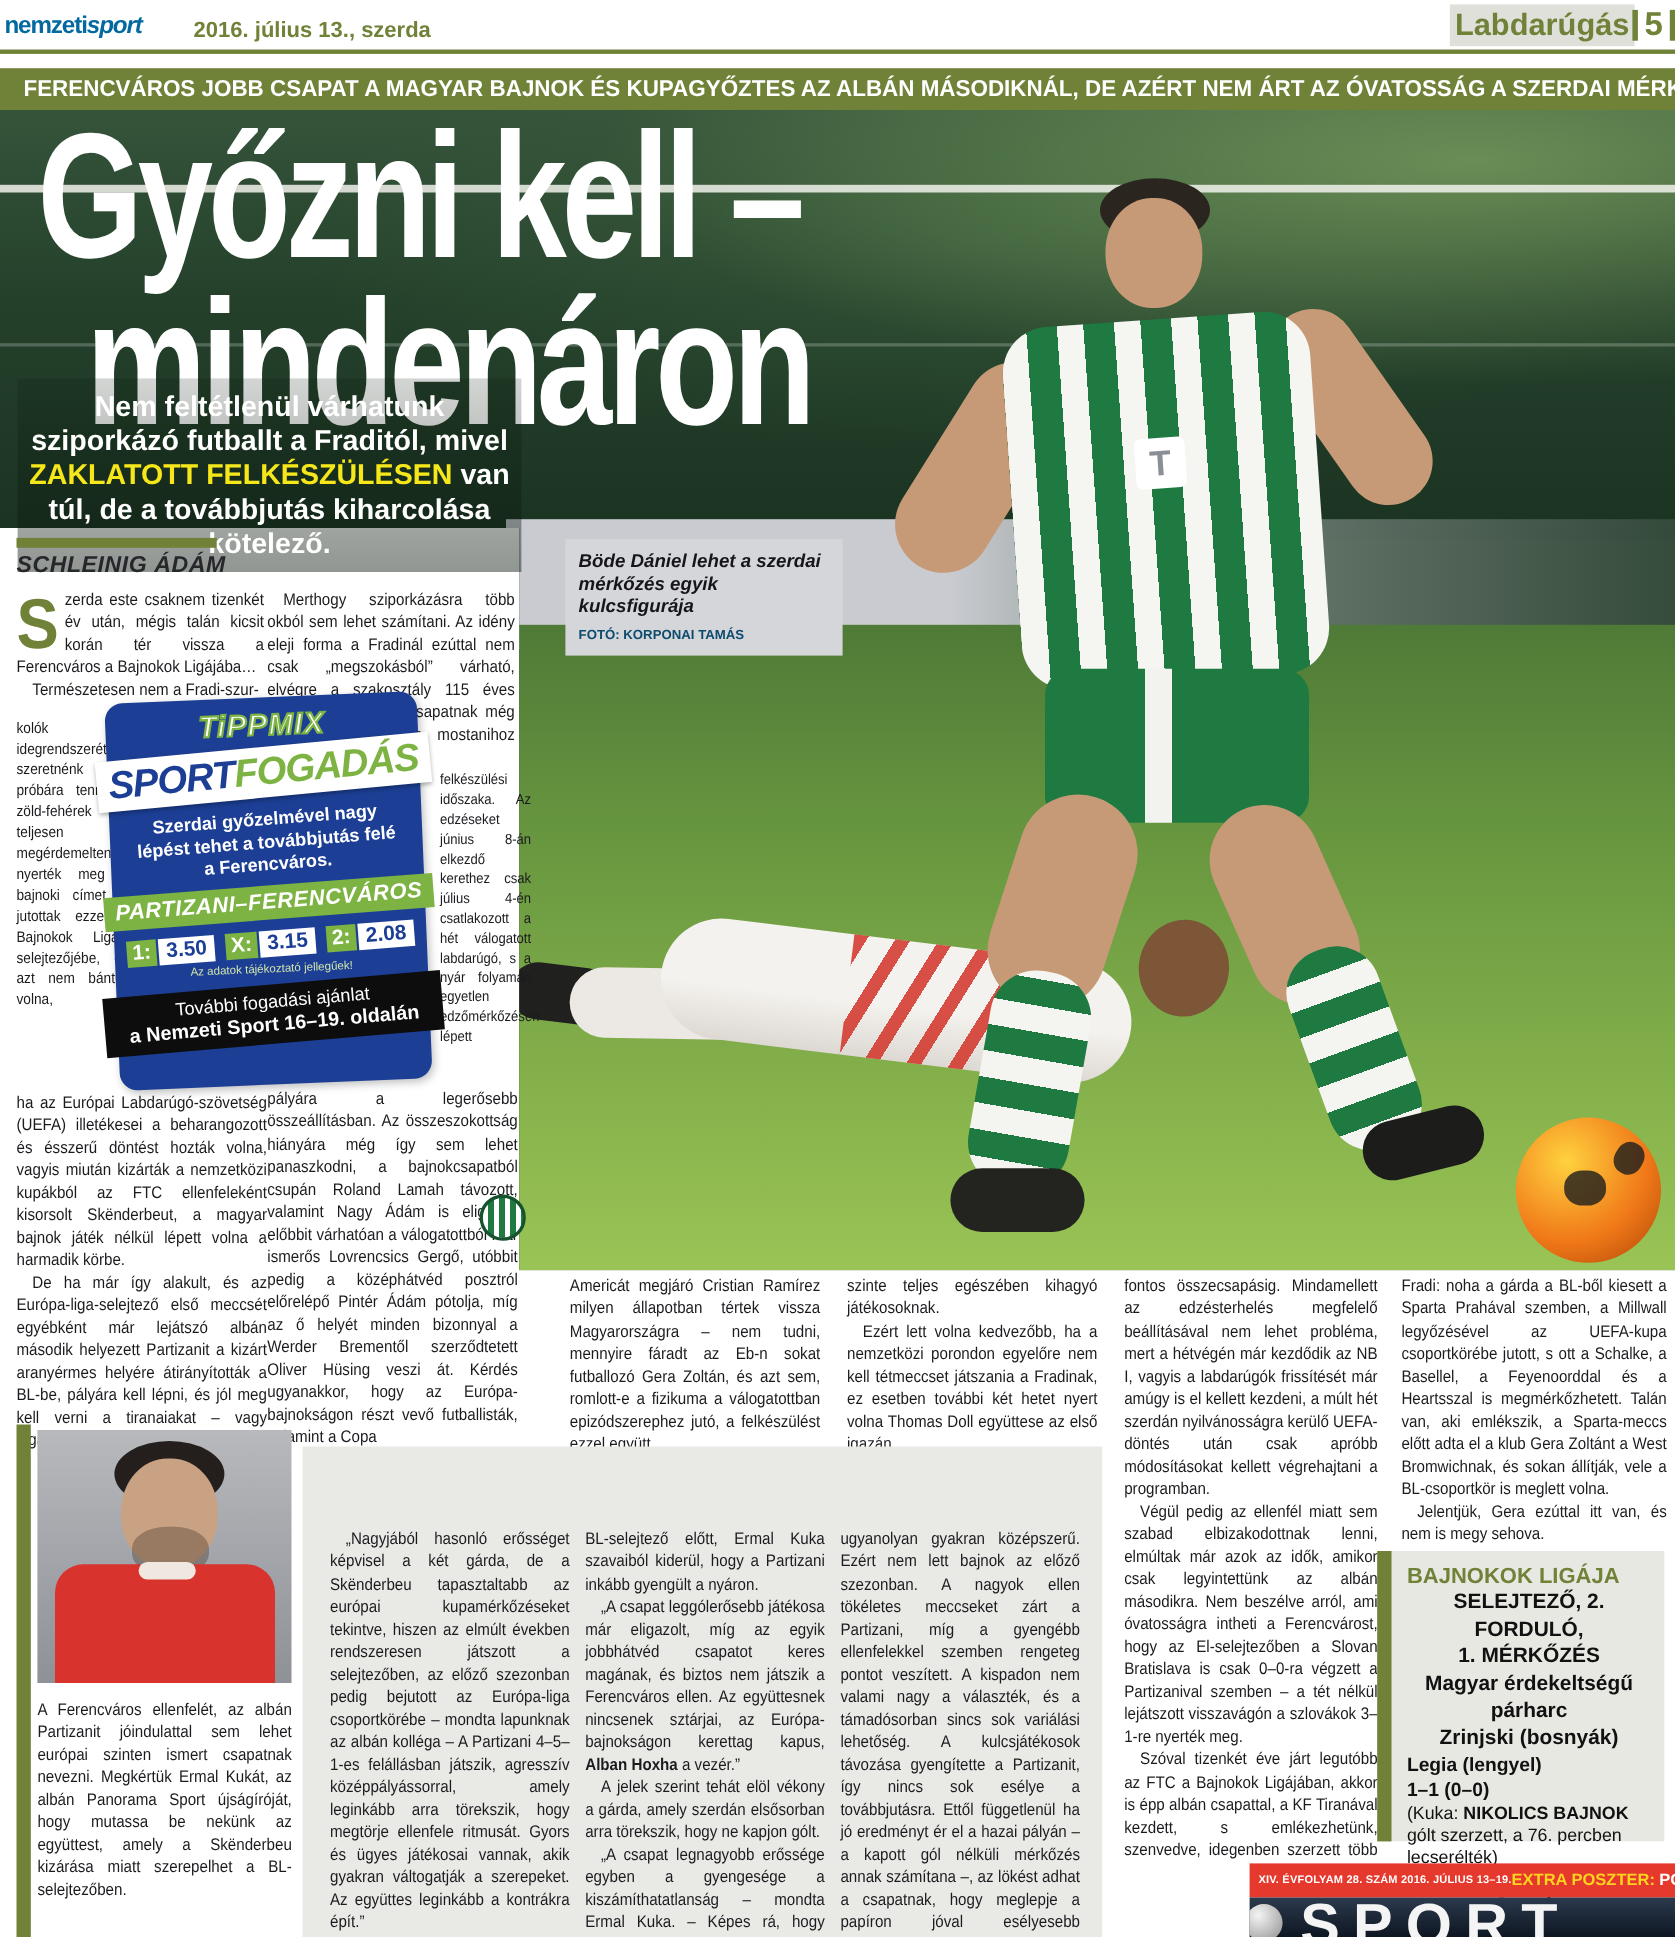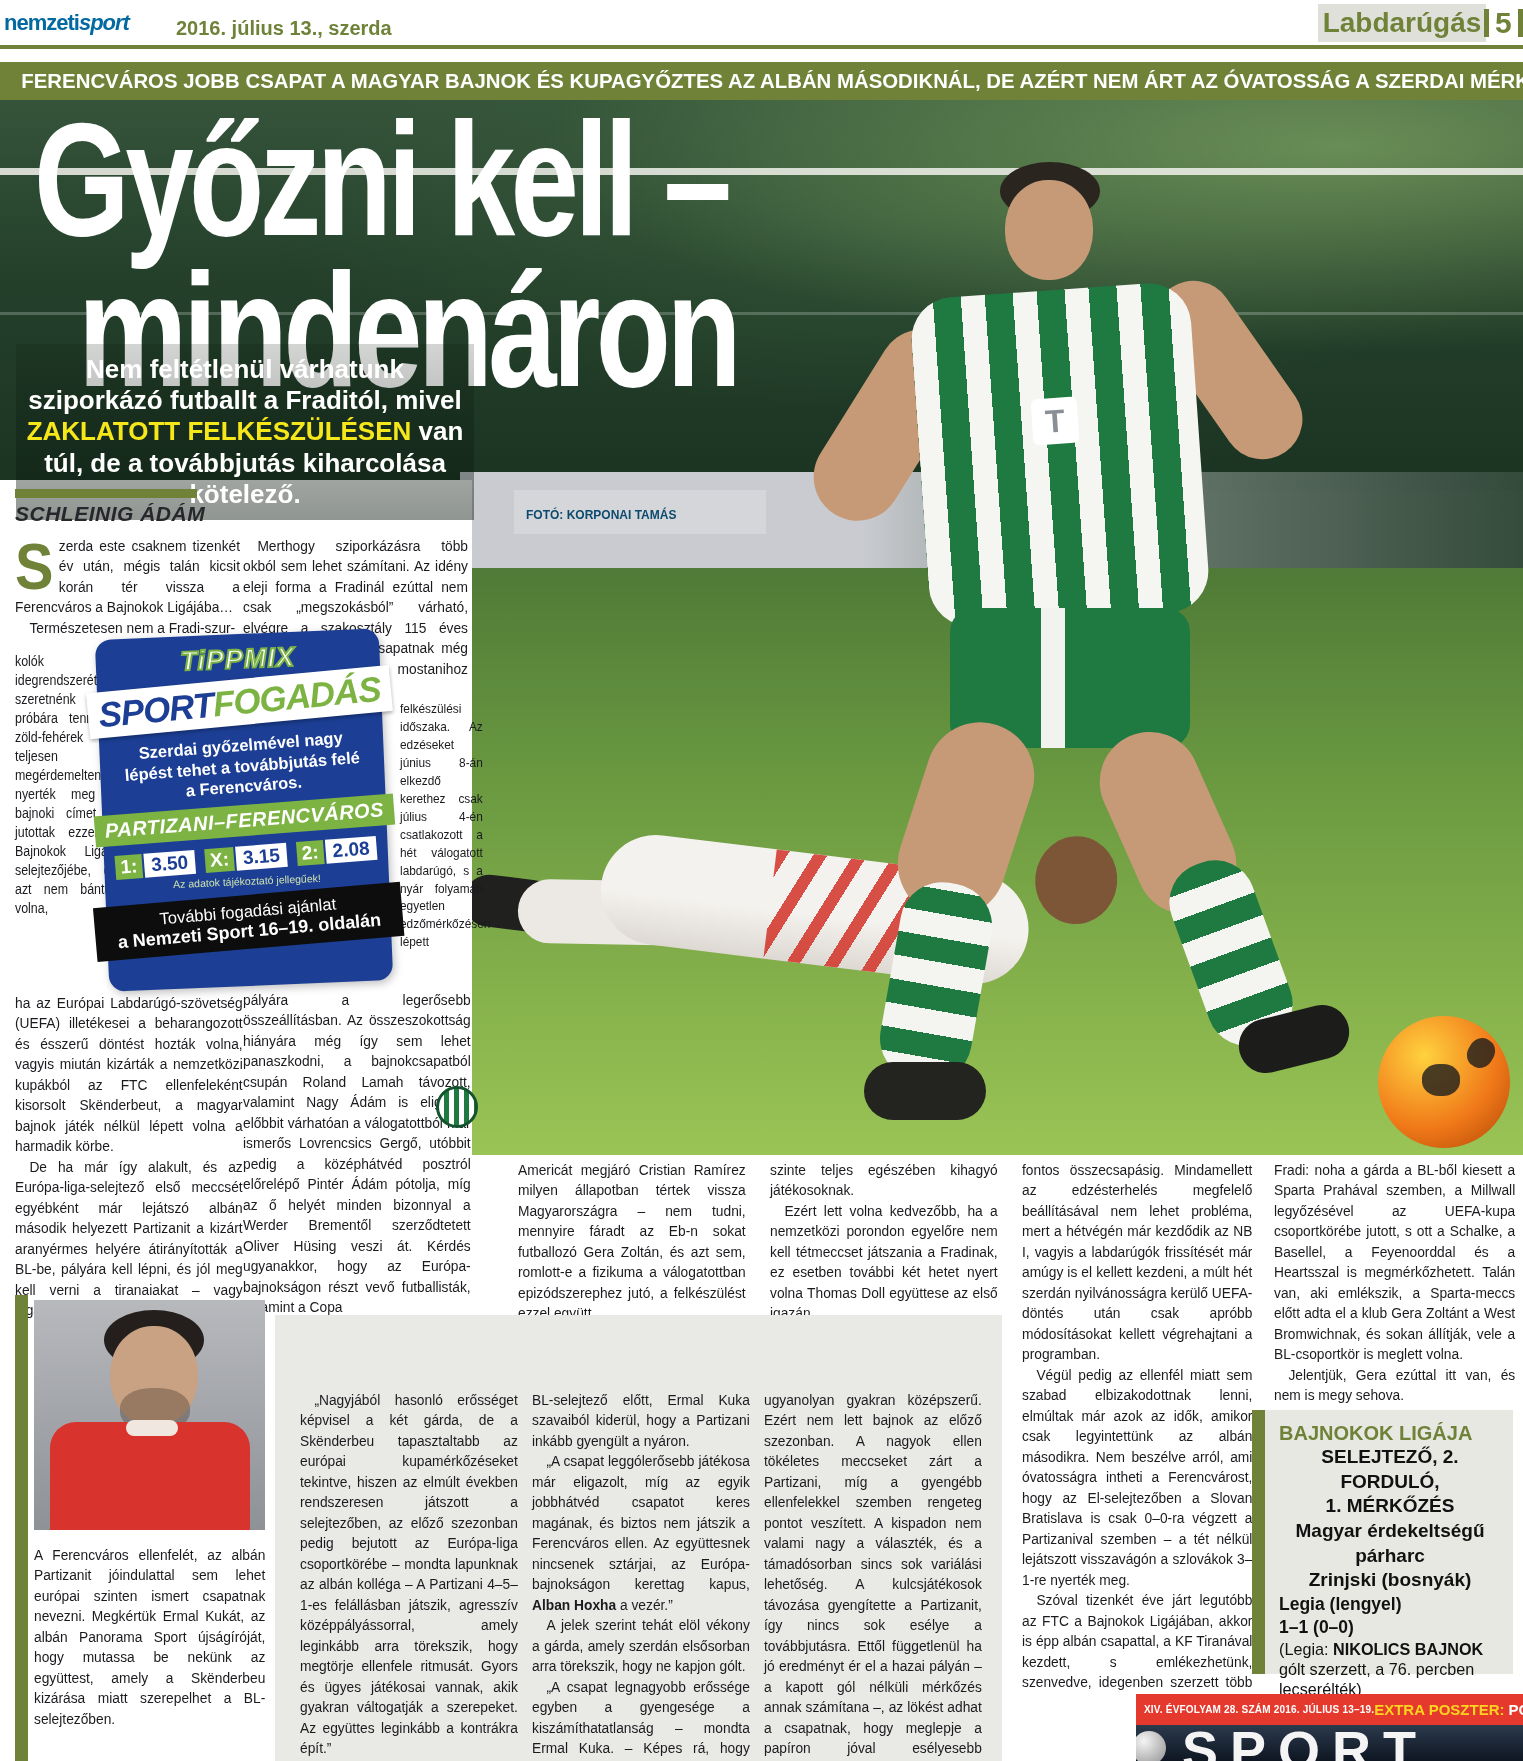--- a/index.html
+++ b/index.html
@@ -264,20 +264,21 @@
   <div class="headline">
     <span class="hl1">Győzni kell –</span>
     <span class="hl2">mindenáron</span>
   </div>
 
   <div class="standfirst">
     <span>Nem feltétlenül várhatunk sziporkázó futballt a Fraditól, mivel </span><span class="hly">ZAKLATOTT FELKÉSZÜLÉSEN</span><span> van túl, de a továbbjutás kiharcolása kötelező.</span>
   </div>
 
   <div class="capbox">
+    <div class="cap">Böde Dániel lehet a szerdai mérkőzés egyik kulcsfigurája</div>
     <div class="credit">FOTÓ: KORPONAI TAMÁS</div>
   </div>
 
   <div class="byline-bar"></div>
   <div class="byline">SCHLEINIG ÁDÁM</div>
 
   <div class="tcol" id="col1A">
     <p><span class="dropcap">S</span><span>zerda este csaknem tizenkét év után, mégis talán kicsit korán tér vissza a Ferencváros a Bajnokok Ligájába…</span></p>
     <p class="ind">Természetesen nem a Fradi-szur-</p>
   </div>
@@ -378,21 +379,21 @@
     <div class="cl-title">BAJNOKOK LIGÁJA</div>
     <div class="cl-b">SELEJTEZŐ, 2. FORDULÓ,</div>
     <div class="cl-b">1. MÉRKŐZÉS</div>
     <div class="cl-b">Magyar érdekeltségű párharc</div>
     <div class="cl-b">Zrinjski (bosnyák)</div>
     <div class="cl-row">
       <span>Legia (lengyel)</span>
       <span>1–1 (0–0)</span>
     </div>
     <div class="cl-note">
-      <span>(Legia: </span><b>NIKOLICS BAJNOK</b><span> gólt szerzett, a 76. percben lecserélték)</span>
+      <span>(Kuka: </span><b>NIKOLICS BAJNOK</b><span> gólt szerzett, a 76. percben lecserélték)</span>
     </div>
     <div class="cl-plain">Visszavágó: július 19.</div>
     <div class="cl-b">Szerda</div>
     <div class="cl-plain">Partizani (albán)</div>
     <div class="cl-rowp">
       <span>Ferencváros (magyar)</span>
       <span>20</span>
     </div>
     <div class="cl-tv">(tv: M4 Sport)</div>
   </div>

